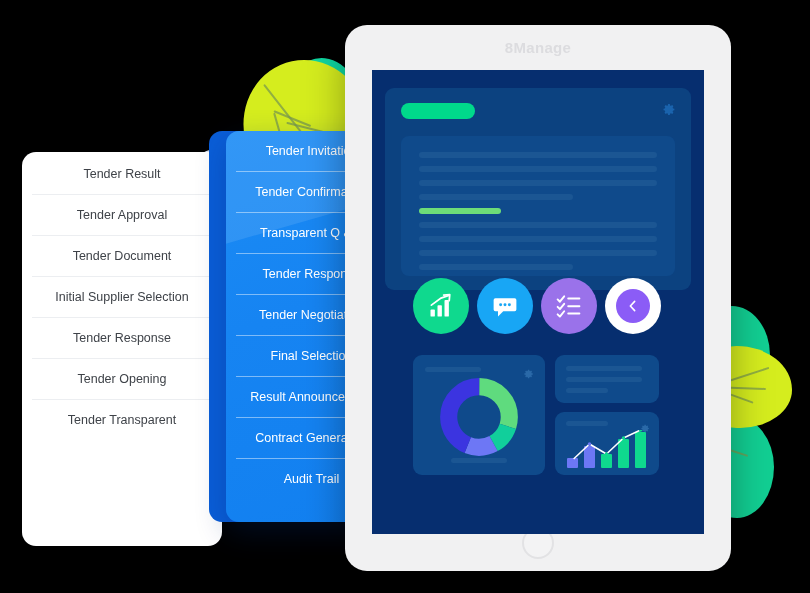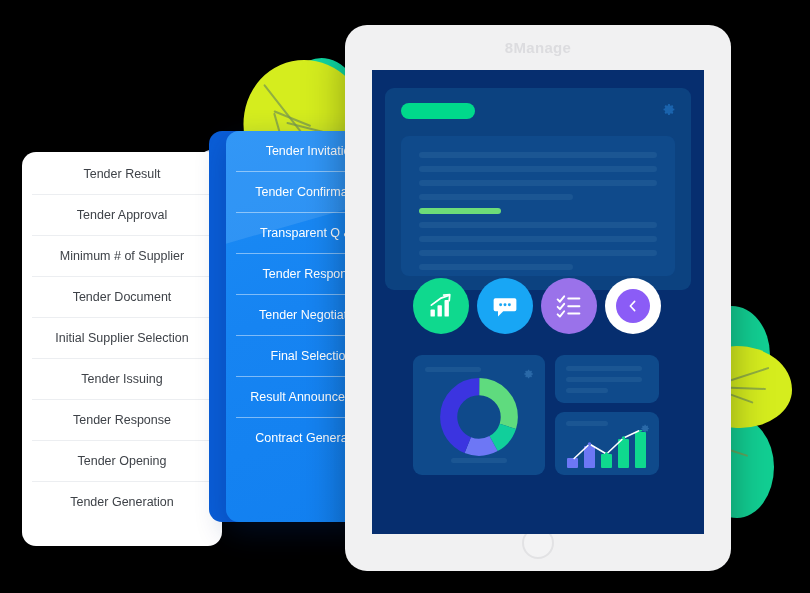--- a/index.html
+++ b/index.html
@@ -112,41 +112,40 @@
       <div class="vein" style="left:18px;top:40px;width:46px;transform:rotate(20deg);"></div>
       <div class="vein" style="left:18px;top:42px;width:30px;transform:rotate(52deg);"></div>
     </div>
   </div>
 
   <div id="blue-pale"></div>
 
   <div id="white-card">
     <div class="wrow">Tender Result</div>
     <div class="wrow">Tender Approval</div>
-    <div class="wrow">Minimum # of Supplier</div>
     <div class="wrow">Tender Document</div>
     <div class="wrow">Initial Supplier Selection</div>
-    <div class="wrow">Tender Issuing</div>
     <div class="wrow">Tender Response</div>
     <div class="wrow">Tender Opening</div>
-    <div class="wrow">Tender Generation</div>
+    <div class="wrow">Tender Transparent</div>
   </div>
 
   <div id="blue-dark"></div>
   <div id="blue-right-edge"></div>
   <div id="blue-card">
     <div class="sheen"></div>
     <div class="brow">Tender Invitation</div>
     <div class="brow">Tender Confirmation</div>
     <div class="brow">Transparent Q &amp; A</div>
     <div class="brow">Tender Response</div>
     <div class="brow">Tender Negotiation</div>
     <div class="brow">Final Selection</div>
     <div class="brow">Result Announcement</div>
     <div class="brow">Contract Generation</div>
+    <div class="brow">Audit Trail</div>
   </div>
 
   <div id="tablet">
     <div id="tablet-brand">8Manage</div>
     <div id="home-button"></div>
 
     <div id="screen">
 
       <div class="panel" id="top-panel">
         <div id="pill-green"></div>

